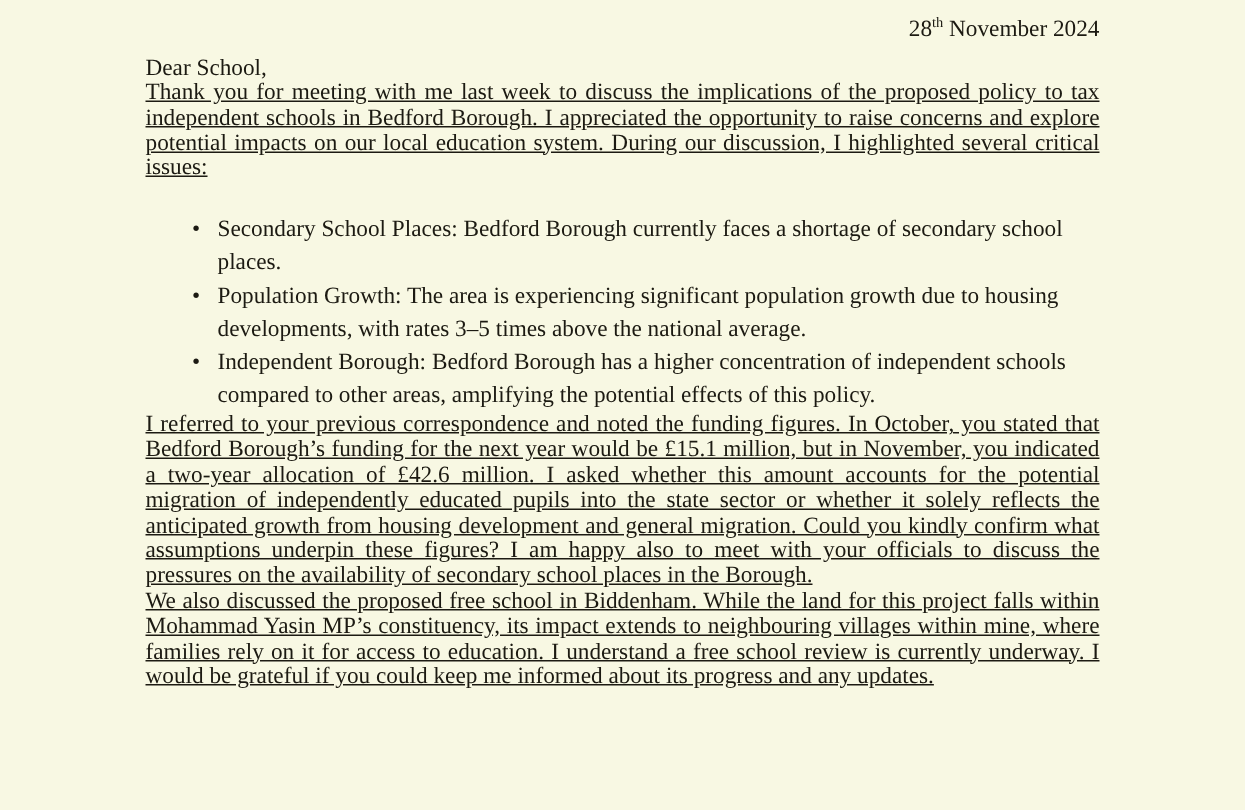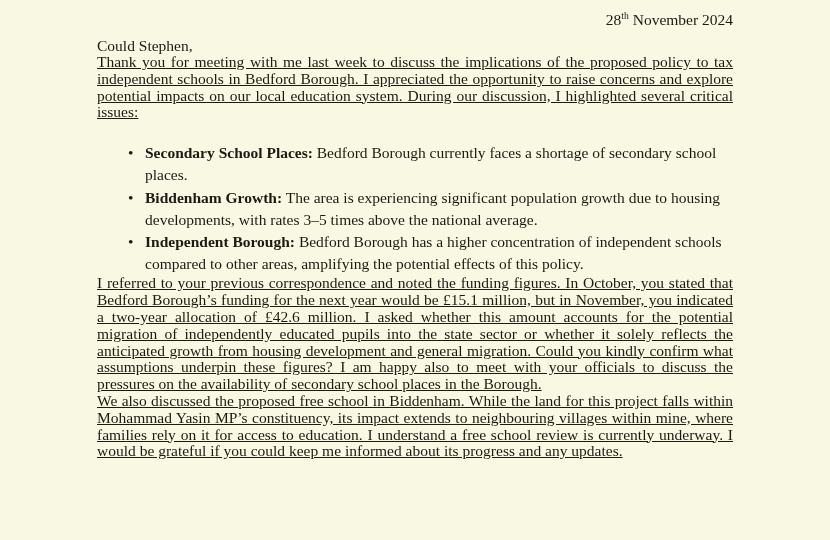--- a/index.html
+++ b/index.html
@@ -54,37 +54,37 @@
   }
   ul.bullet-list li {
     position: relative;
     margin: 0;
   }
   ul.bullet-list li .bullet-dot {
     position: absolute;
     left: -17px;
     top: 0;
   }
-  .bold { font-weight: bold; text-align: center; }
+  .bold { font-weight: normal; text-align: center; }
 </style>
 </head>
 <body>
 
 <div class="page">
   <div class="content">
 
     <div class="date-line"><span>28</span><sup>th</sup><span> November 2024</span></div>
 
-    <p class="salutation">Could Stephen,</p>
+    <p class="salutation">Dear School,</p>
 
     <p class="para p1">Thank you for meeting with me last week to discuss the implications of the proposed policy to tax independent schools in Bedford Borough. I appreciated the opportunity to raise concerns and explore potential impacts on our local education system. During our discussion, I highlighted several critical issues:</p>
 
     <ul class="bullet-list">
       <li><span class="bullet-dot">•</span><span class="bold">Secondary School Places:</span><span> Bedford Borough currently faces a shortage of secondary school places.</span></li>
-      <li><span class="bullet-dot">•</span><span class="bold">Biddenham Growth:</span><span> The area is experiencing significant population growth due to housing developments, with rates 3–5 times above the national average.</span></li>
+      <li><span class="bullet-dot">•</span><span class="bold">Population Growth:</span><span> The area is experiencing significant population growth due to housing developments, with rates 3–5 times above the national average.</span></li>
       <li><span class="bullet-dot">•</span><span class="bold">Independent Borough:</span><span> Bedford Borough has a higher concentration of independent schools compared to other areas, amplifying the potential effects of this policy.</span></li>
     </ul>
 
     <p class="para p2">I referred to your previous correspondence and noted the funding figures. In October, you stated that Bedford Borough’s funding for the next year would be £15.1 million, but in November, you indicated a two-year allocation of £42.6 million. I asked whether this amount accounts for the potential migration of independently educated pupils into the state sector or whether it solely reflects the anticipated growth from housing development and general migration. Could you kindly confirm what assumptions underpin these figures? I am happy also to meet with your officials to discuss the pressures on the availability of secondary school places in the Borough.</p>
 
     <p class="para p3">We also discussed the proposed free school in Biddenham. While the land for this project falls within Mohammad Yasin MP’s constituency, its impact extends to neighbouring villages within mine, where families rely on it for access to education. I understand a free school review is currently underway. I would be grateful if you could keep me informed about its progress and any updates.</p>
 
   </div>
 </div>
 

